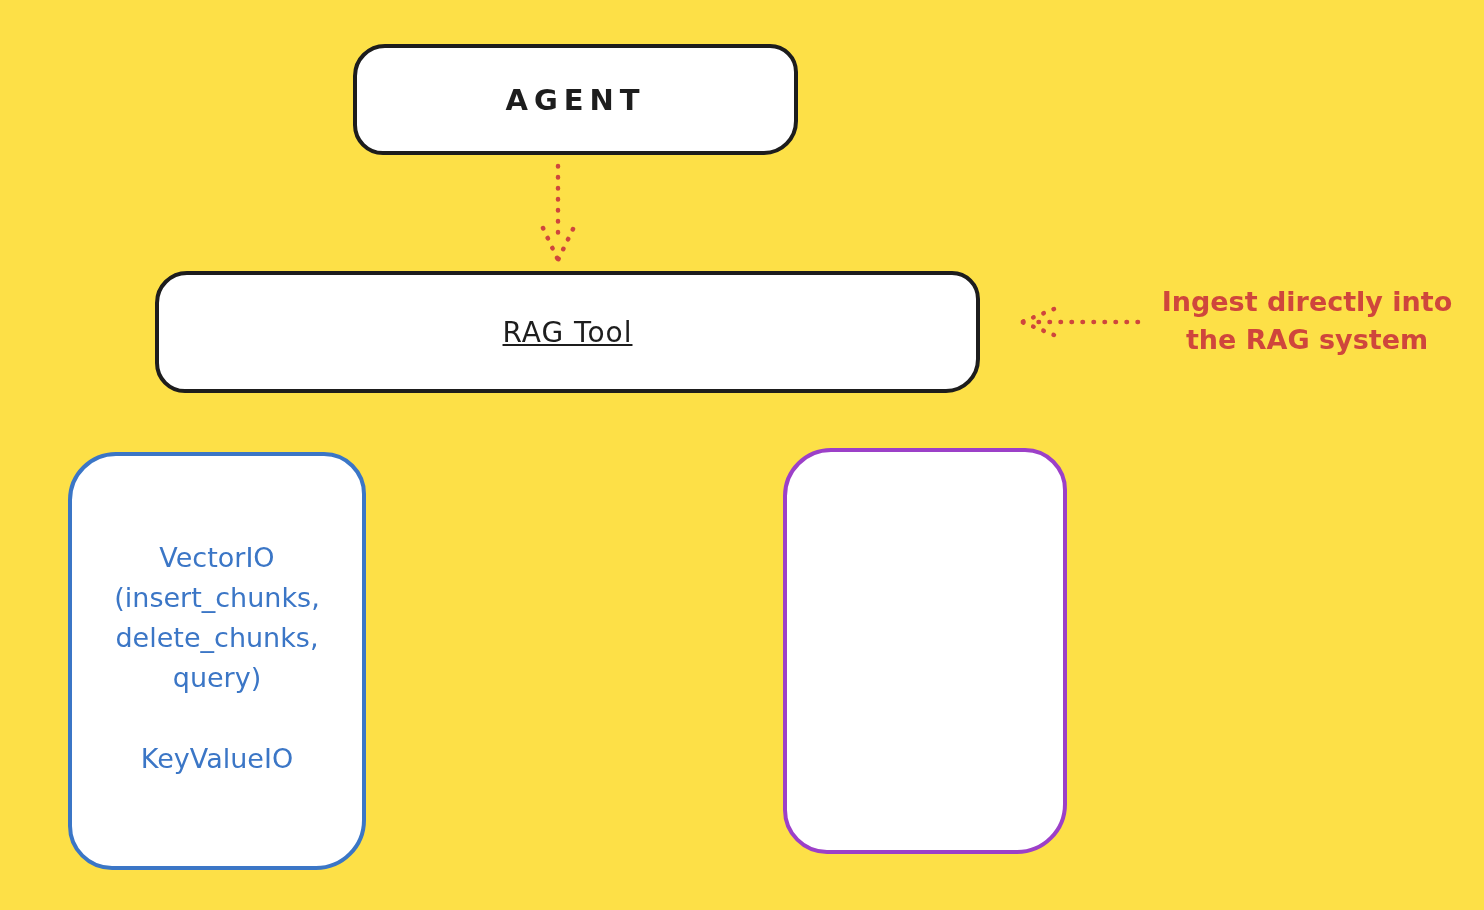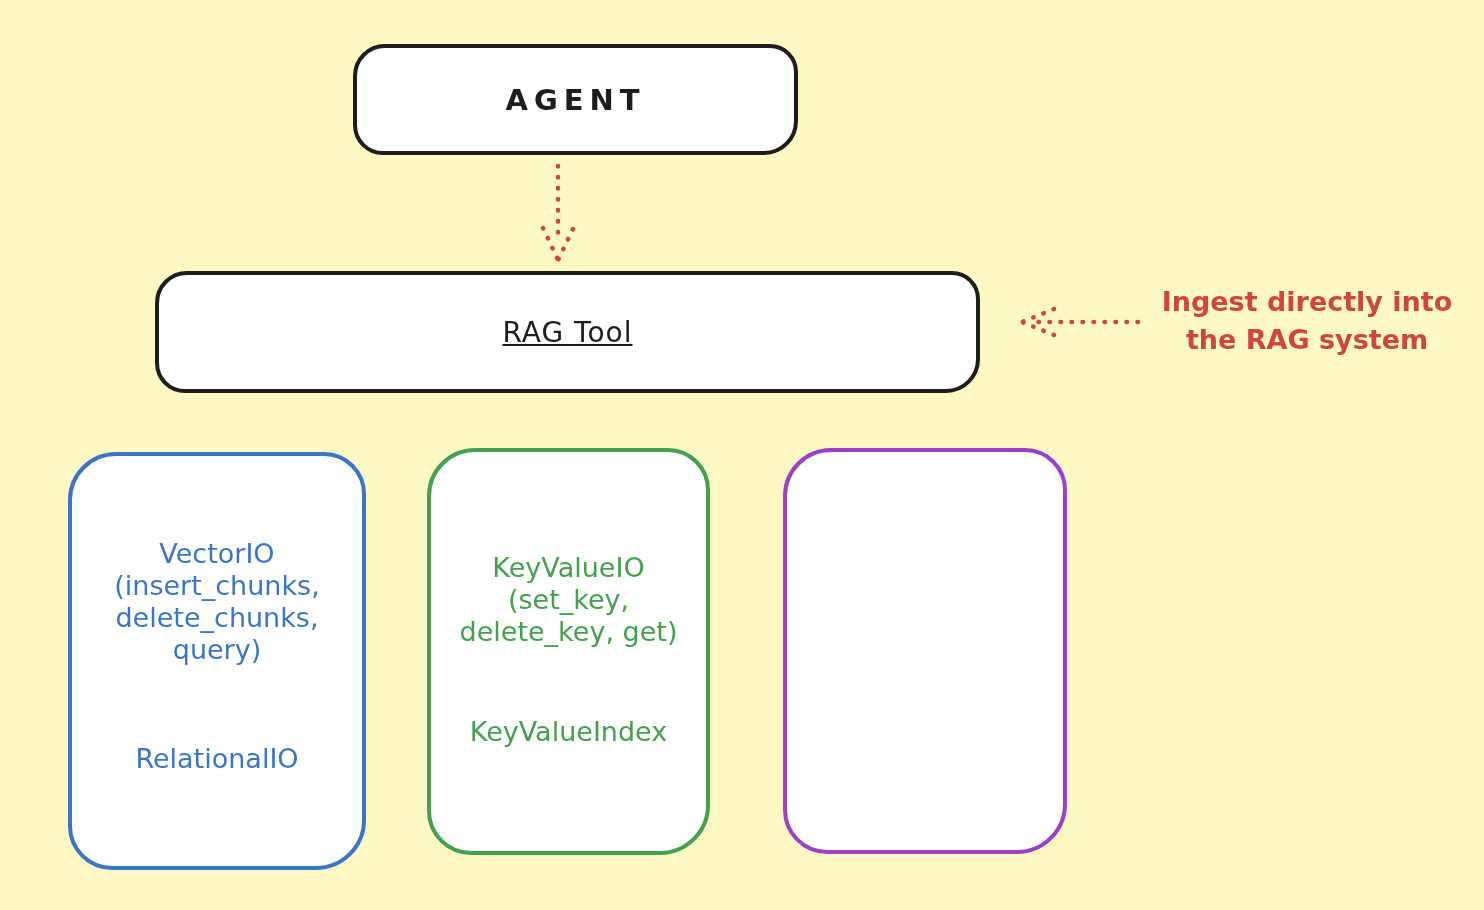--- a/index.html
+++ b/index.html
@@ -5,21 +5,21 @@
   html, body {
     margin: 0;
     padding: 0;
     background: #ffffff;
     font-family: "DejaVu Sans", "Liberation Sans", sans-serif;
   }
   .canvas {
     position: relative;
     width: 1484px;
     height: 910px;
-    background: #fef9c3;
+    background: #fde047;
     overflow: hidden;
   }
   .box {
     position: absolute;
     box-sizing: border-box;
     background: #ffffff;
   }
   .black-box {
     border: 4px solid #1d1d1d;
     border-radius: 32px 28px 34px 30px;
@@ -64,21 +64,21 @@
   }
   .relational-box {
     left: 783px; top: 448px;
     width: 284px; height: 406px;
     border: 4px solid #9c40c8;
     color: #9c40c8;
   }
   .box-title {
     position: absolute;
     left: 0; right: 0;
-    line-height: 32px;
+    line-height: 40px;
     white-space: pre-line;
   }
   .vector-box .box-title { top: 82px; }
   .keyvalue-box .box-title { top: 100px; }
   .relational-box .box-title { top: 100px; }
   .box-index {
     position: absolute;
     left: 0; right: 0;
     line-height: 40px;
   }
@@ -136,26 +136,20 @@
   </svg>
 
   <div class="annotation">Ingest directly into
 the RAG system</div>
 
   <div class="box color-box vector-box">
     <div class="box-title">VectorIO
 (insert_chunks,
 delete_chunks,
 query)</div>
-    <div class="box-index">RelationalIO</div>
+    <div class="box-index">KeyValueIO</div>
   </div>
 
-  <div class="box color-box keyvalue-box">
-    <div class="box-title">KeyValueIO
-(set_key,
-delete_key, get)</div>
-    <div class="box-index">KeyValueIndex</div>
-  </div>
 
   <div class="box color-box relational-box">
   </div>
 
 </div>
 
 </body></html>

